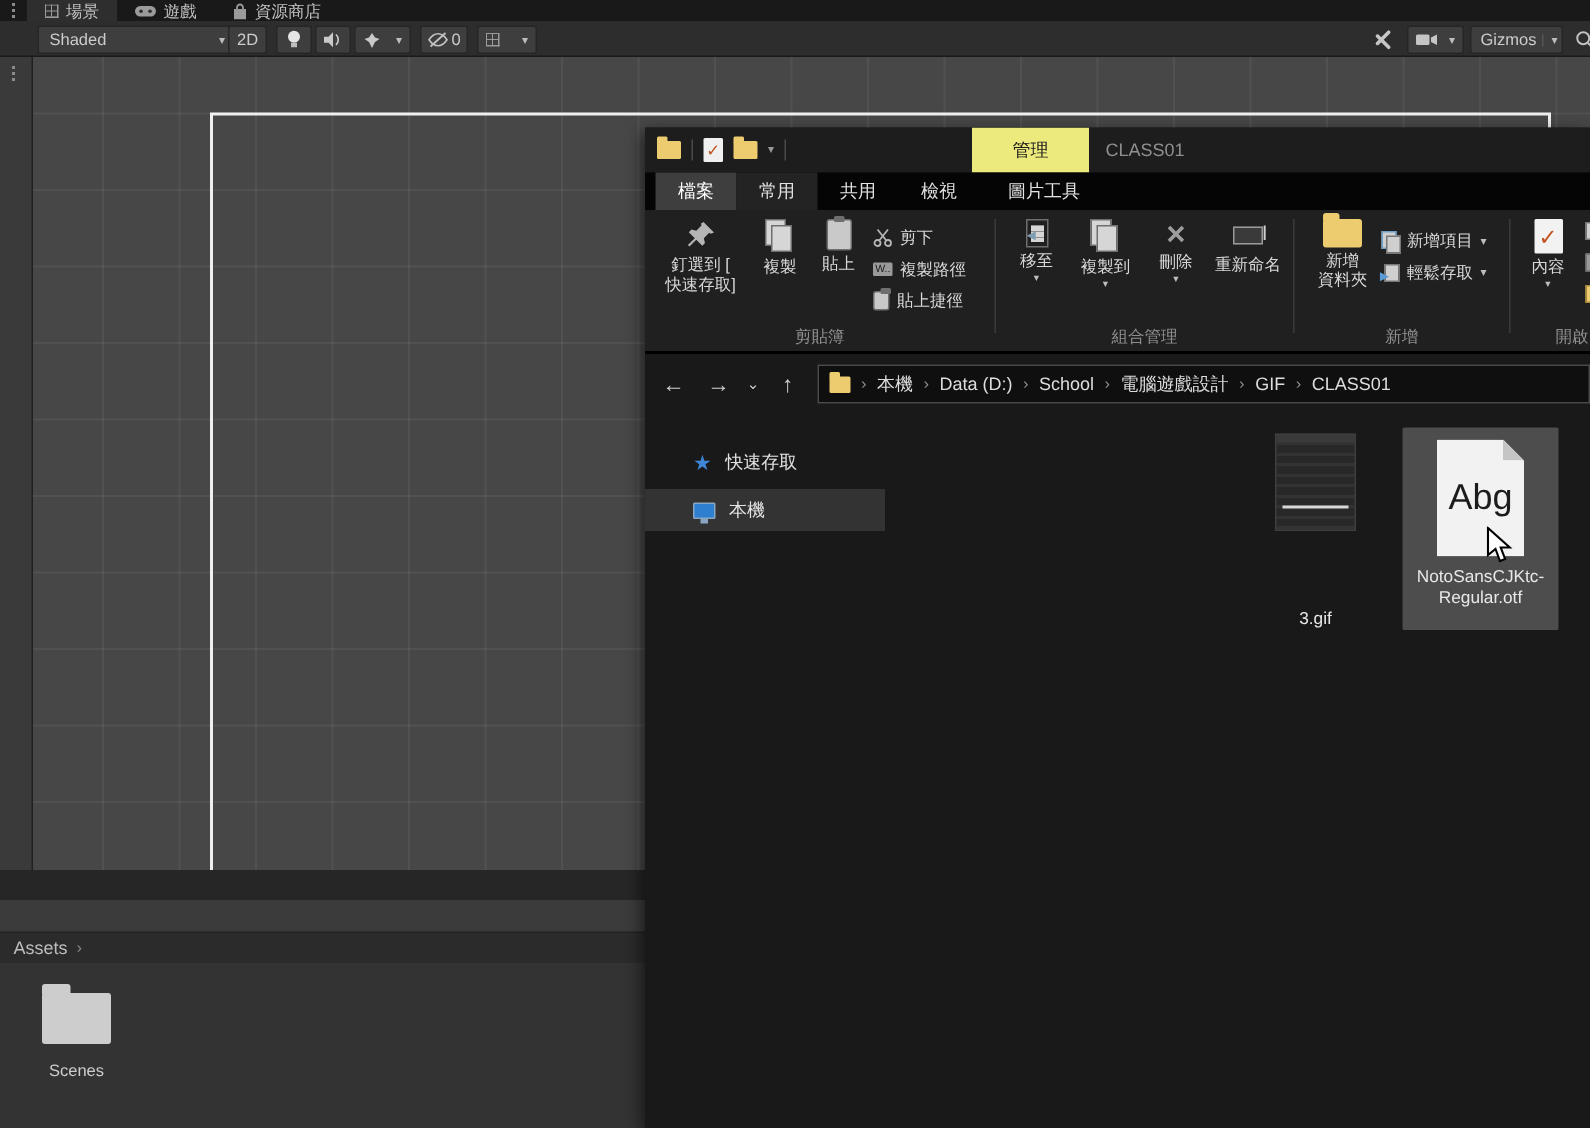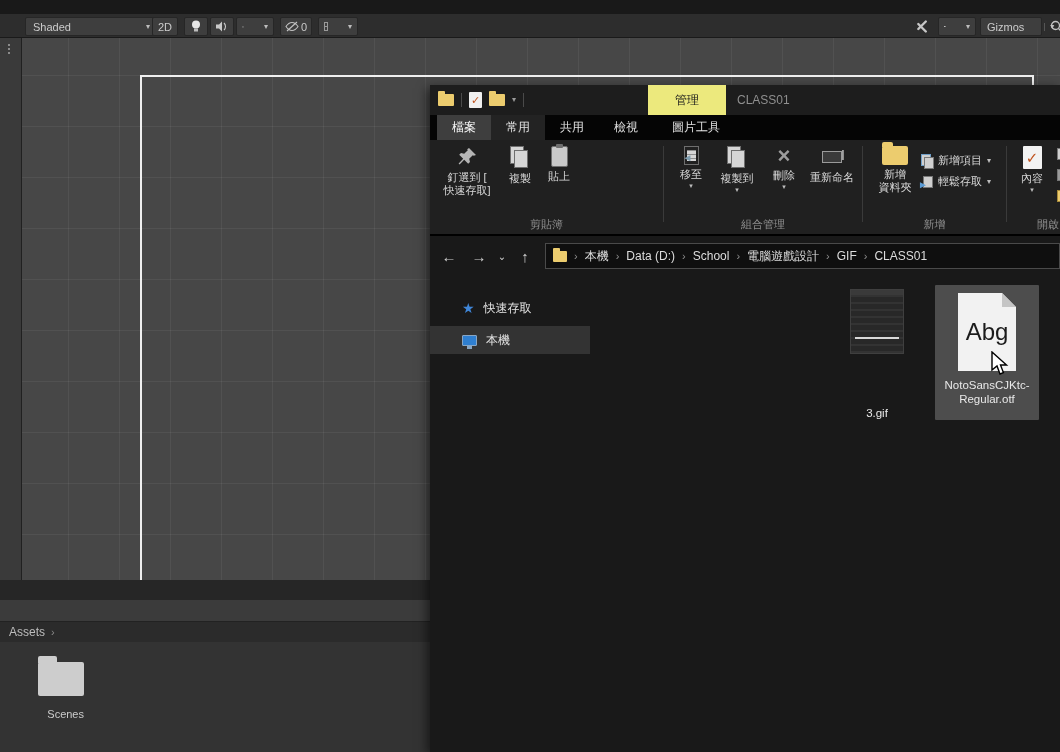--- a/index.html
+++ b/index.html
@@ -13,21 +13,21 @@
   .drag-dots { display:flex; flex-direction:column; gap:2px; justify-content:center; padding:0 8px; }
   .drag-dots i { width:2px; height:2px; background:#8a8a8a; }
   .u-tab { display:flex; align-items:center; gap:5px; padding:0 12px; font-size:11px; color:#c2c2c2; }
   .u-tab.active { background:#2e2e2e; }
   .grid-ico { width:9px; height:9px;
     background-image:linear-gradient(#9a9a9a 1px,transparent 1px),linear-gradient(90deg,#9a9a9a 1px,transparent 1px);
     background-size:4px 4px; border-right:1px solid #9a9a9a; border-bottom:1px solid #9a9a9a; }
 
   #u-toolbar { left:0; top:14px; width:1060px; height:24px; background:#2d2d2d; border-bottom:1px solid #1a1a1a; }
   .tbtn { position:absolute; top:3px; height:19px; background:#3e3e3e; border:1px solid #262626; border-radius:2px;
-    color:#cccccc; font-size:11px; display:flex; align-items:center; justify-content:center; gap:20px; }
+    color:#cccccc; font-size:11px; display:flex; align-items:center; justify-content:center; gap:4px; }
   .tflat { position:absolute; top:3px; height:19px; display:flex; align-items:center; justify-content:center; gap:4px; color:#cccccc; font-size:11px; }
   .caret { font-size:8px; color:#bdbdbd; line-height:1; }
 
   #u-leftstrip { left:0; top:38px; width:22px; height:542px; background:#3a3a3a; border-right:1px solid #202020; }
   #u-scene { left:22px; top:38px; width:1038px; height:542px; background:#474747; overflow:hidden;
     background-image:linear-gradient(rgba(255,255,255,.055) 1px,transparent 1px),
                      linear-gradient(90deg,rgba(255,255,255,.055) 1px,transparent 1px);
     background-size:51px 51px; background-position:-5px -14px; }
   #canvas-rect { left:118px; top:37px; width:894px; height:560px; border:2px solid #efefef; }
 
@@ -120,20 +120,46 @@
     background:#c5c5c5; clip-path:polygon(0 0,100% 100%,0 100%); }
   .otf-txt { font-size:24px; color:#1c1c1c; letter-spacing:0; }
 
   #cursor { left:560px; top:266px; width:22px; height:26px; z-index:20; }
 </style>
 </head>
 <body>
 
 <div id="stage">
 
+  <div id="u-menubar" class="abs">
+    <div class="drag-dots">
+        <i></i>
+        <i></i>
+        <i></i>
+      </div>
+    <div class="u-tab active">
+      <span class="grid-ico"></span>
+      <span>場景</span>
+    </div>
+    <div class="u-tab">
+      <svg width="14" height="9" viewBox="0 0 14 9">
+          <rect x="0" y="1" width="14" height="7" rx="3.5" fill="#9a9a9a"></rect>
+          <circle cx="4" cy="4.5" r="1.2" fill="#2d2d2d"></circle>
+          <circle cx="10" cy="4.5" r="1.2" fill="#2d2d2d"></circle>
+        </svg>
+      <span>遊戲</span>
+    </div>
+    <div class="u-tab">
+      <svg width="10" height="11" viewBox="0 0 10 11">
+          <path d="M1 4h8v7H1z" fill="#9a9a9a"></path>
+          <path d="M3 4V3a2 2 0 014 0v1" fill="none" stroke="#9a9a9a" stroke-width="1.2"></path>
+        </svg>
+      <span>資源商店</span>
+    </div>
+  </div>
 
   <div id="u-toolbar" class="abs">
     <div class="tbtn" style="left:25px;width:133px;justify-content:space-between;padding:0 7px;">
       <span>Shaded</span>
       <span class="caret">▾</span>
     </div>
     <div class="tbtn" style="left:152px;width:26px;">
       <span>2D</span>
     </div>
     <div class="tbtn" style="left:184px;width:24px;">
@@ -205,21 +231,21 @@
 
   <div id="u-splitter" class="abs"></div>
   <div id="u-projbar" class="abs"></div>
 
   <div id="u-assets-head" class="abs">
     <span>Assets</span>
     <span style="color:#8a8a8a;font-size:11px;">›</span>
   </div>
 
   <div id="u-assets-body" class="abs">
-    <div class="abs" style="left:18px;top:14px;width:66px;display:flex;flex-direction:column;align-items:flex-end;">
+    <div class="abs" style="left:18px;top:14px;width:66px;display:flex;flex-direction:column;align-items:center;">
       <div class="folder" style="width:46px;height:34px;margin-top:6px;"></div>
       <div style="margin-top:12px;font-size:11px;color:#cccccc;">Scenes</div>
     </div>
   </div>
 
   <div id="explorer" class="abs">
 
     <div id="ex-title" class="abs">
       <div class="qat">
         <div class="mini-folder" style="background-color: rgb(236, 204, 110);"></div>
@@ -269,20 +295,39 @@
         <div class="bigbtn" style="left:72px;width:36px;">
           <div class="page2">
               <div class="p"></div>
               <div class="p b"></div>
             </div>
           <div class="lbl">複製</div>
         </div>
         <div class="bigbtn" style="left:112px;width:34px;">
           <div class="clipb"></div>
           <div class="lbl">貼上</div>
+        </div>
+        <div class="abs" style="left:152px;top:8px;">
+          <div class="smallrow">
+            <svg width="13" height="13" viewBox="0 0 13 13">
+                <circle cx="3" cy="10" r="2" fill="none" stroke="#b5b5b5" stroke-width="1.2"></circle>
+                <circle cx="10" cy="10" r="2" fill="none" stroke="#b5b5b5" stroke-width="1.2"></circle>
+                <line x1="4" y1="8.5" x2="10" y2="1" stroke="#b5b5b5" stroke-width="1.2"></line>
+                <line x1="9" y1="8.5" x2="3" y2="1" stroke="#b5b5b5" stroke-width="1.2"></line>
+              </svg>
+            <span>剪下</span>
+          </div>
+          <div class="smallrow">
+            <span style="display:inline-block;width:13px;height:9px;background:#9a9a9a;border-radius:1px;color:#1d1d1d;font-size:7px;line-height:9px;text-align:center;">W..</span>
+            <span>複製路徑</span>
+          </div>
+          <div class="smallrow">
+            <span class="clipb" style="width:11px;height:13px;"></span>
+            <span>貼上捷徑</span>
+          </div>
         </div>
         <div class="glabel">剪貼簿</div>
       </div>
       <div class="rsep" style="left:233px;"></div>
 
       <div class="rgroup" style="left:234px;width:198px;">
         <div class="bigbtn" style="left:8px;width:38px;">
           <div class="page">
               <span class="arrowchip" style="left:-2px;top:6px;color:#7f9eb0;">◄</span>
             </div>

